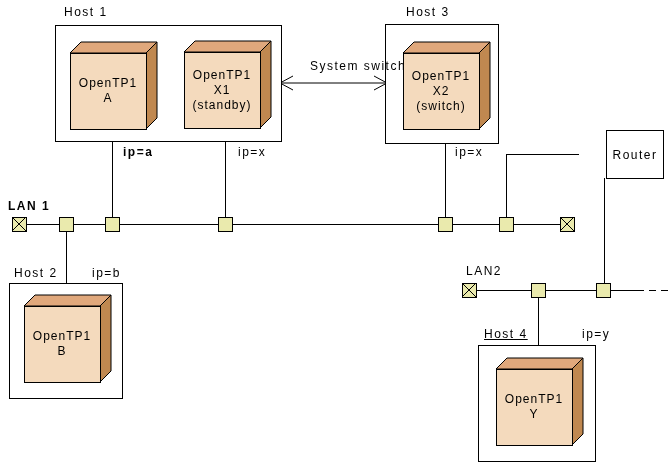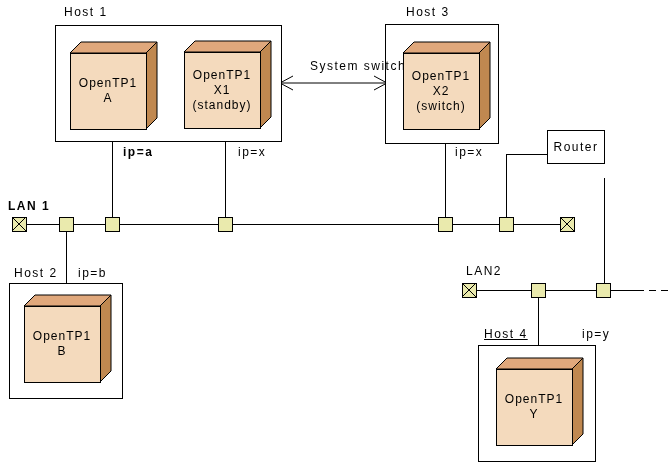--- a/index.html
+++ b/index.html
@@ -86,21 +86,21 @@
       <polyline class="arrowhead" points="293,76 280,83 293,90"></polyline>
       <polyline class="arrowhead" points="374,76 387,83 374,90"></polyline>
     </g>
   </svg>
 
   <div class="hostbox" style="left:55px;top:25px;width:227px;height:117px;"></div>
   <div class="hostbox" style="left:385px;top:24px;width:114px;height:120px;"></div>
   <div class="hostbox" style="left:9px;top:283px;width:114px;height:116px;"></div>
   <div class="hostbox" style="left:478px;top:345px;width:118px;height:117px;"></div>
 
-  <div class="routerbox" style="left:547px;top:130px;width:58px;height:34px;">
+  <div class="routerbox" style="left:606px;top:130px;width:58px;height:49px;">
     <span>Router</span>
   </div>
 
   <div class="tp1" style="left:69px;top:41px;">
     <svg width="89" height="89">
       <polygon class="topface" points="1,12 12,1 88,1 77,12"></polygon>
       <polygon class="sideface" points="77,12 88,1 88,77 77,88"></polygon>
       <rect class="front" x="1" y="12" width="76" height="76"></rect>
     </svg>
     <div class="tp1-label">
@@ -155,21 +155,21 @@
     </svg>
     <div class="tp1-label">
       <span>OpenTP1</span>
       <span>Y</span>
     </div>
   </div>
 
   <div class="lbl" style="left:64px;top:5px;">Host 1</div>
   <div class="lbl" style="left:406px;top:5px;">Host 3</div>
   <div class="lbl" style="left:14px;top:266px;">Host 2</div>
-  <div class="lbl" style="left:78px;top:266px;">ip=b</div>
+  <div class="lbl" style="left:92px;top:266px;">ip=b</div>
   <div class="lbl" style="left:484px;top:327px;text-decoration:underline;">Host 4</div>
   <div class="lbl" style="left:582px;top:327px;">ip=y</div>
   <div class="lbl" style="left:8px;top:199px;font-weight:bold;">LAN 1</div>
   <div class="lbl" style="left:466px;top:264px;">LAN2</div>
   <div class="lbl" style="left:123px;top:145px;font-weight:bold;">ip=a</div>
   <div class="lbl" style="left:238px;top:145px;">ip=x</div>
   <div class="lbl" style="left:455px;top:145px;">ip=x</div>
   <div class="lbl lbl-center" style="left:281px;top:59px;width:106px;margin-left:24px;">System switch</div>
 
 </div>

